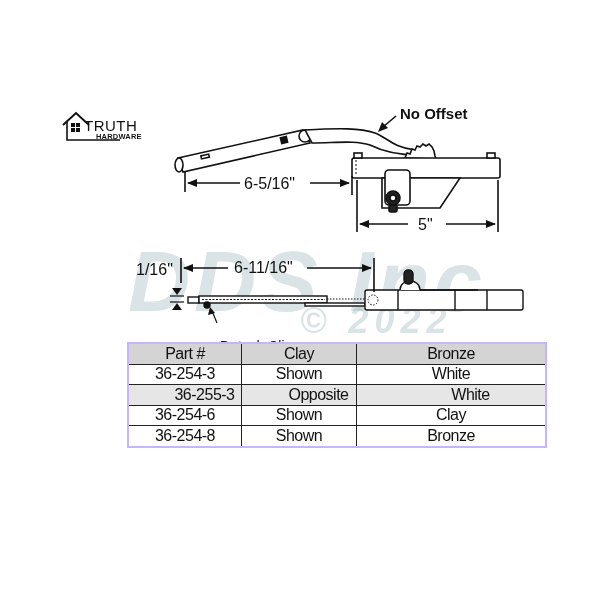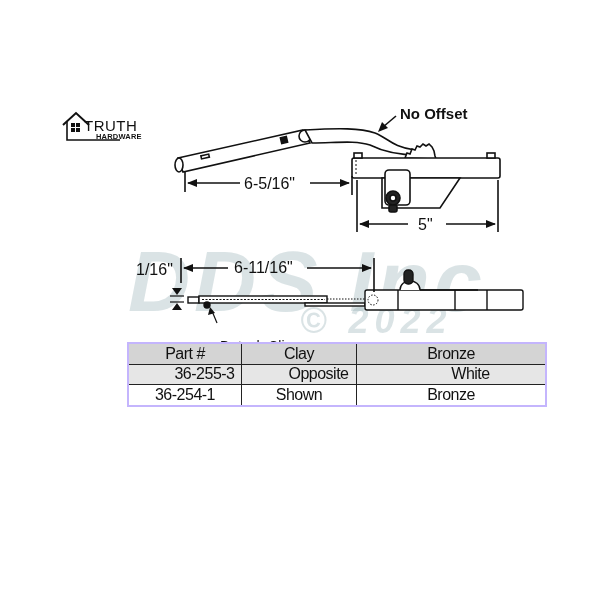--- a/index.html
+++ b/index.html
@@ -127,24 +127,34 @@
 
 <table class="parts">
   <thead>
     <tr>
       <th class="c1">Part #</th>
       <th class="c2">Clay</th>
       <th>Bronze</th>
     </tr>
   </thead>
   <tbody>
+    <tr class="plain">
+      <td>36-254-3</td>
+      <td>Shown</td>
+      <td>White</td>
+    </tr>
     <tr class="alt">
       <td>36-255-3</td>
       <td>Opposite</td>
       <td>White</td>
     </tr>
     <tr class="plain">
-      <td>36-254-1</td>
+      <td>36-254-6</td>
+      <td>Shown</td>
+      <td>Clay</td>
+    </tr>
+    <tr class="plain">
+      <td>36-254-8</td>
       <td>Shown</td>
       <td>Bronze</td>
     </tr>
   </tbody>
 </table>
 
 </body></html>

